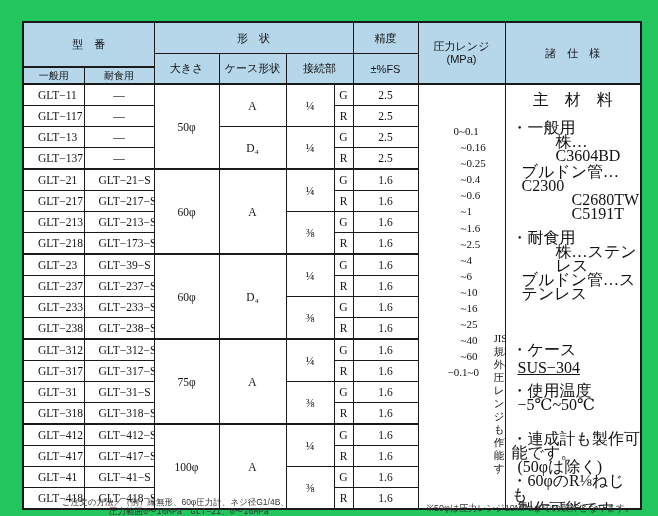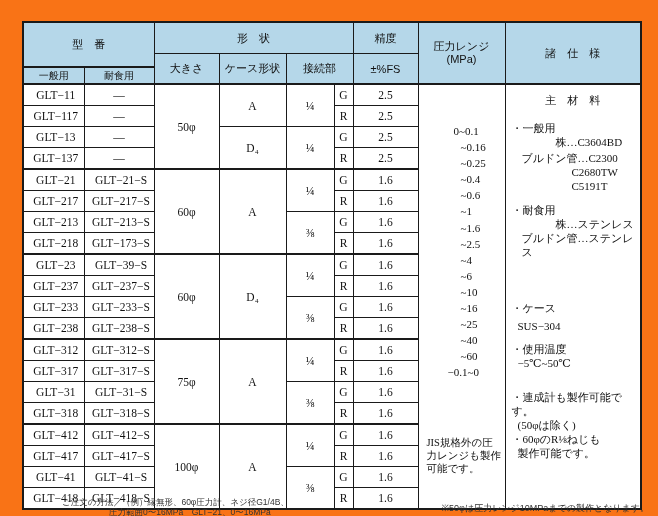--- a/index.html
+++ b/index.html
@@ -1,20 +1,20 @@
 <!DOCTYPE html>
 <html style="--header-bg: #b5d7e9; --border: #1a1a1a;"><head>
 <meta charset="utf-8">
 <style>
   html,body { margin:0; padding:0; }
   body { background:#ffffff; }
   .page {
     position:relative;
     width:658px; height:516px;
-    background:#f97316;
+    background:#22c55e;
     font-family:"Liberation Sans", sans-serif;
     color:#111;
     overflow:hidden;
   }
   table.spec {
     position:absolute; left:22px; top:21px;
     width:618px;
     border-collapse:collapse;
     table-layout:fixed;
     border:2px solid var(--border,#1a1a1a);
@@ -36,66 +36,66 @@
   tr.hr3 th { height:15px; font-size:10px; }
   thead tr.hr3 th, thead th[rowspan="3"], thead th[rowspan="2"] { border-bottom:2px solid var(--border,#1a1a1a); }
   tbody td {
     font-family:"Liberation Serif","DejaVu Serif",serif;
     font-size:11.5px;
     height:20px;
     text-align:center;
     vertical-align:middle;
     background:#fff;
   }
-  tbody td.model { text-align:center; padding-left:4px; }
+  tbody td.model { text-align:left; padding-left:14px; }
   tbody tr.gs td { border-top:2px solid var(--border,#1a1a1a); }
   td.bigcell { vertical-align:top; }
   .pbox {
-    display:flex; flex-direction:column;
+    display:flex; flex-direction:row;
     height:396px;
     font-size:11px;
   }
   .ranges { padding:38px 0 0 42px; text-align:left; line-height:16.1px; }
   .ranges div:first-child { margin-left:-7px; }
   .ranges div:last-child  { margin-left:-13px; }
   .jis {
     margin-top:auto;
     padding:0 3px 6px 8px;
     text-align:left;
     font-size:10.5px;
     line-height:13px;
   }
   .sbox {
     height:392px; 
-    font-size:11px; line-height:14px;
+    font-size:16px; line-height:14px;
     text-align:left;
   }
   .spec-title { text-align:center; margin:8px 0 14px 0; }
   .ln   { padding-left:6px; }
   .ind1 { padding-left:16px; }
   .ind2 { padding-left:50px; }
   .ind3 { padding-left:66px; }
   .indc { padding-left:12px; }
   .mt2  { margin-top:2px; }
-  .mt4  { margin-top:4px; }
+  .mt4  { margin-top:4px;text-decoration:underline; }
   .mt6  { margin-top:0; }
   .mt9  { margin-top:9px; }
   .mt10 { margin-top:10px; }
   .mt20 { margin-top:20px; }
   .mt42 { margin-top:42px; }
   .hdr2line div { line-height:13px; }
   .footer-left {
     position:absolute; left:30px; top:497px;
     font-size:8.5px; line-height:10px; color:#333;
     white-space:nowrap;
     margin-left:32px;
   }
-  .footer-left .l2 { padding-left:47px; }
+  .footer-left .l2 { padding-left:47px;font-family:Liberation Mono, monospace; }
   .footer-right {
-    position:absolute; right:9px; top:501px;
+    position:absolute; right:24px; top:501px;
     font-size:9px; color:#333;
     white-space:nowrap;
   }
 </style>
 </head>
 <body>
 
 <div class="page">
 
   <table class="spec">

